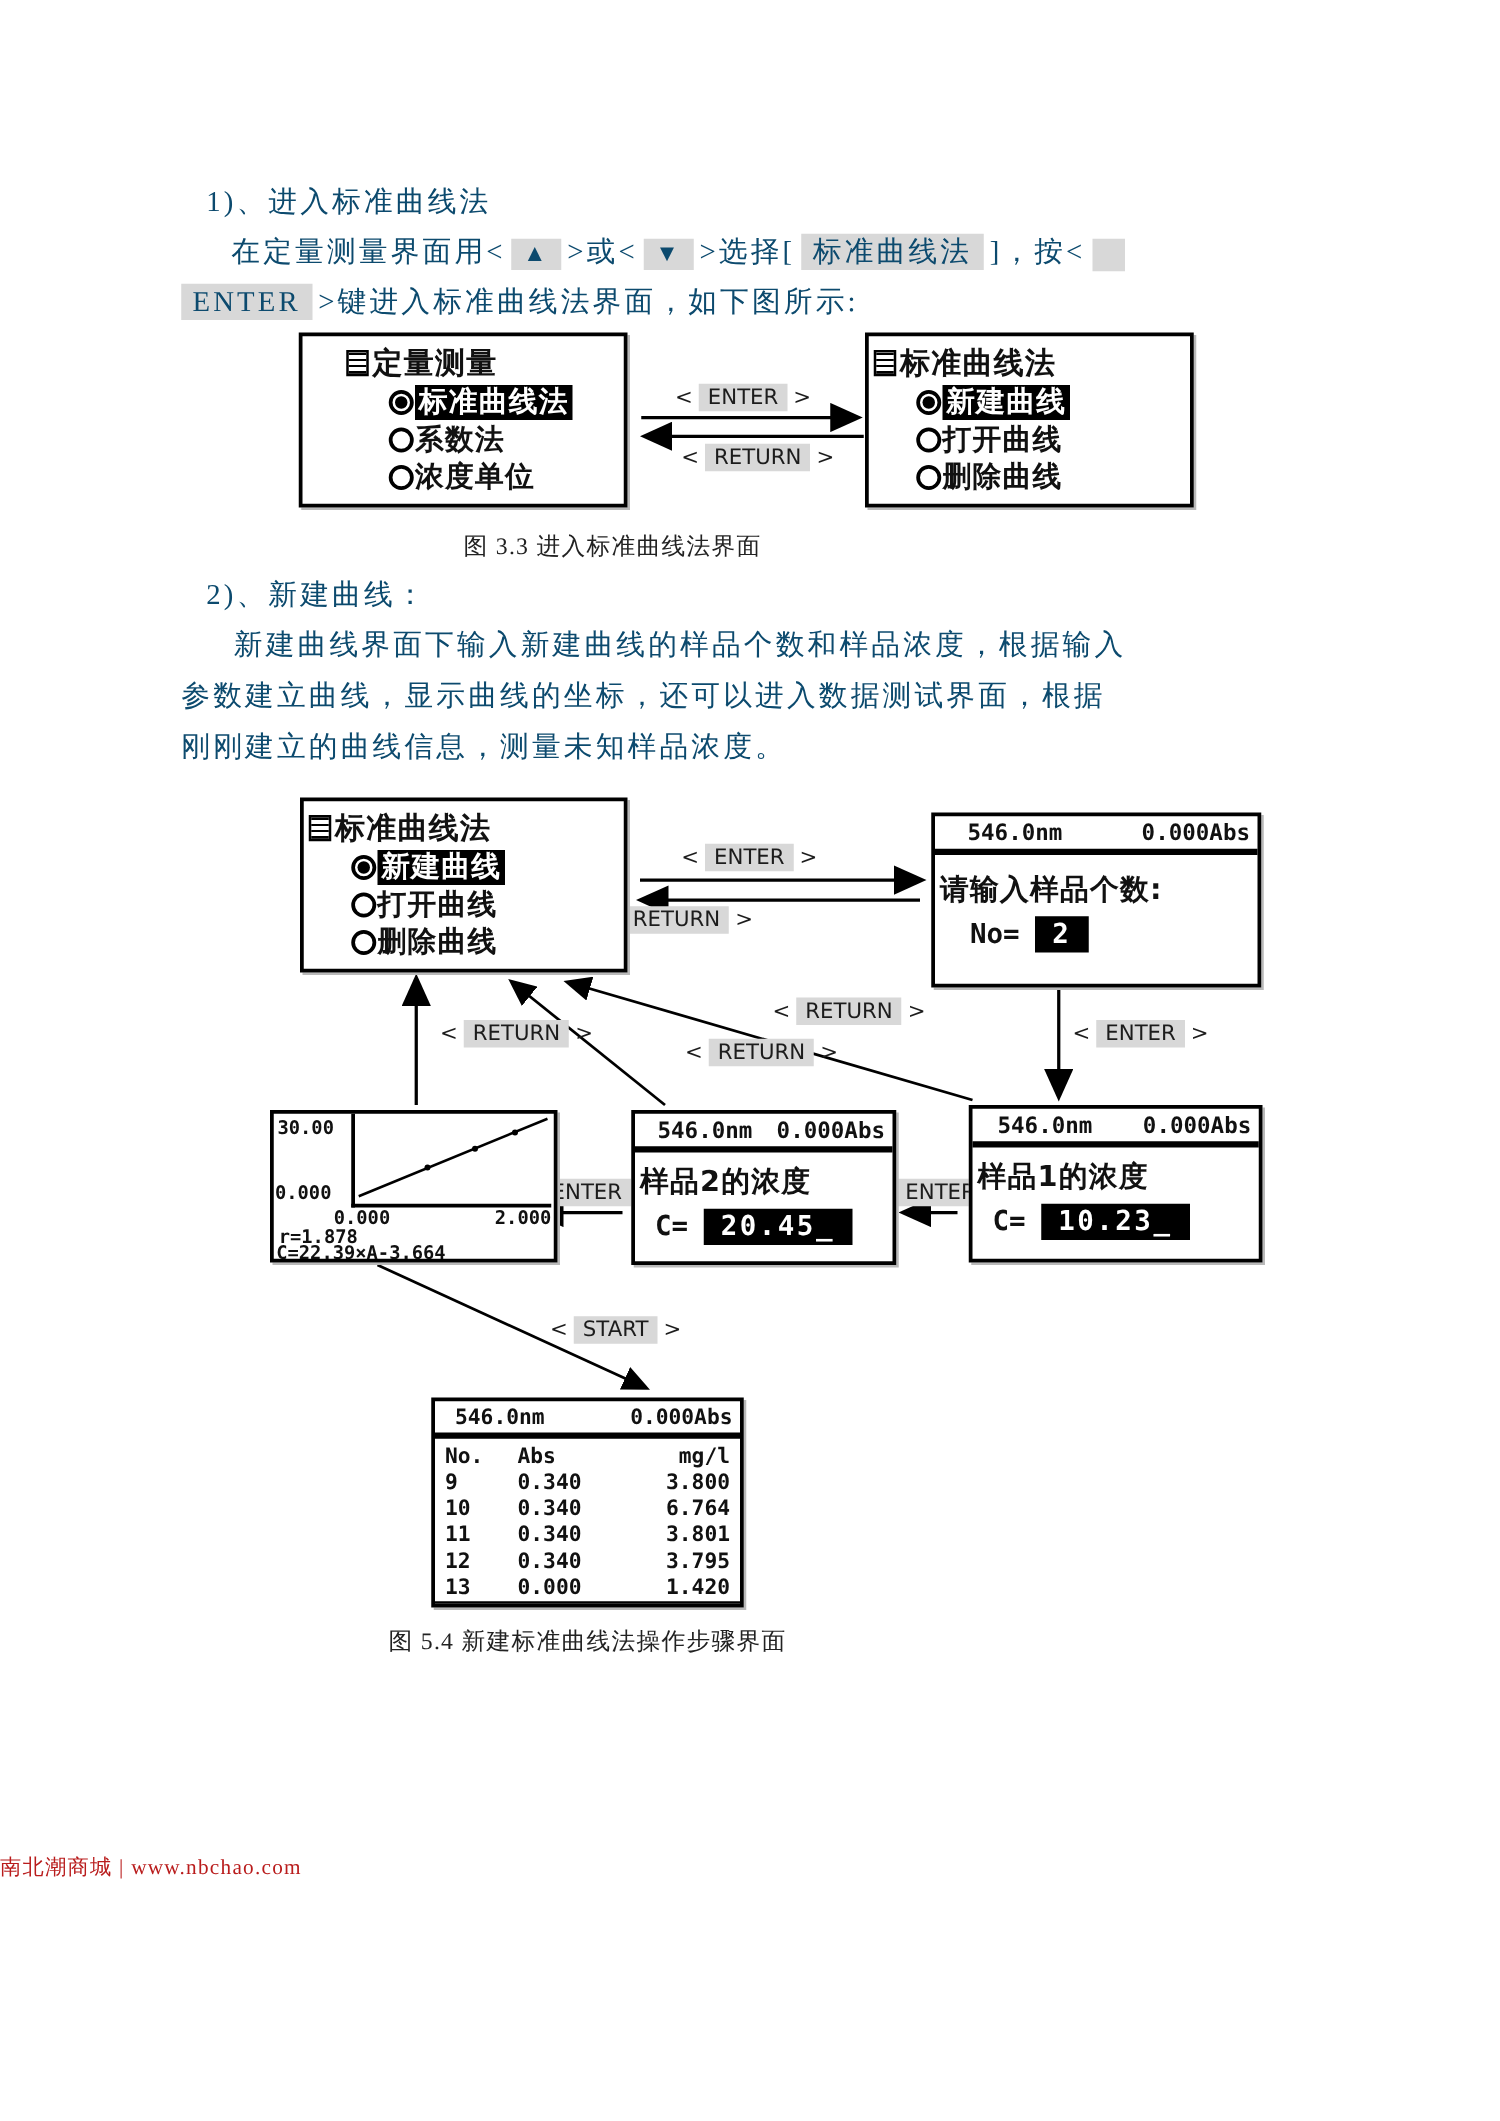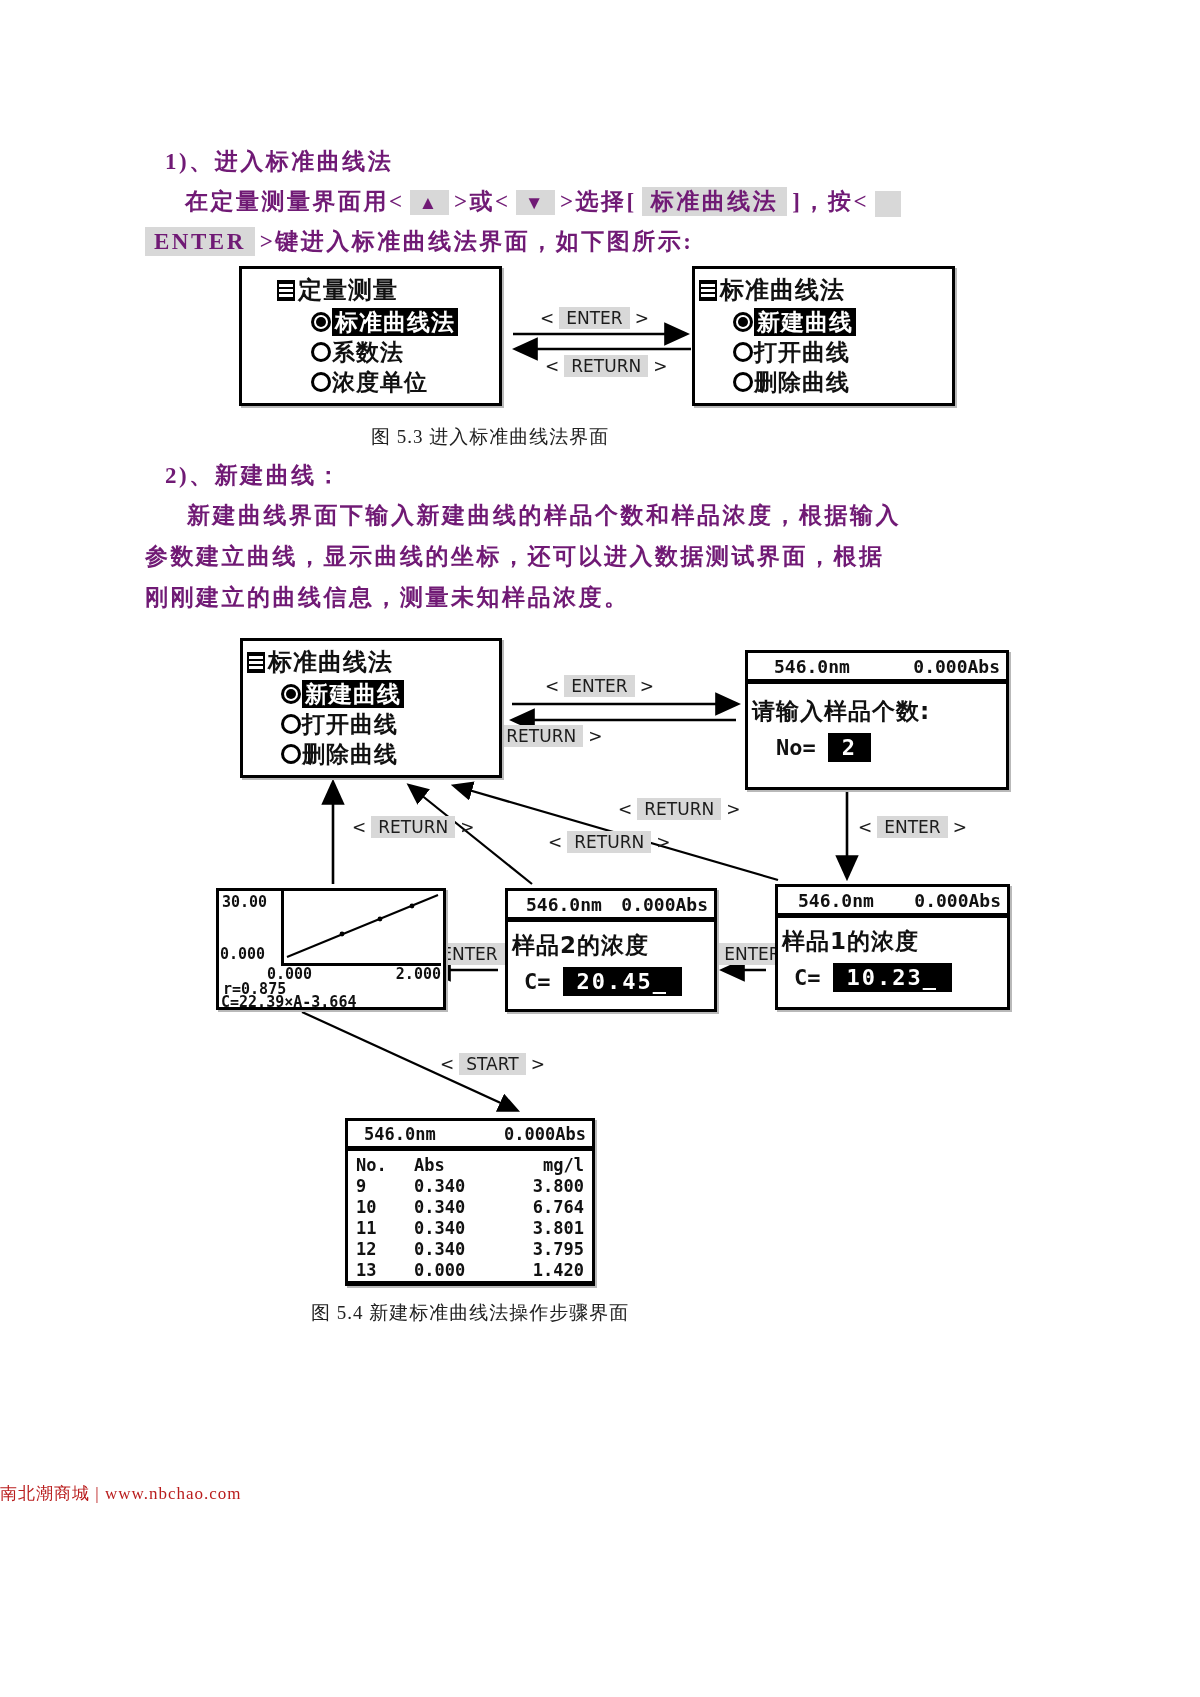--- a/index.html
+++ b/index.html
@@ -1,19 +1,19 @@
 <!DOCTYPE html>
 <html><head>
 <meta charset="utf-8">
 <style>
   html,body{margin:0;padding:0;background:#e8e8e8;}
   .page{position:relative;width:1200px;height:1697px;background:#ffffff;margin:0 auto;
         font-family:"Liberation Serif",serif;color:#111;overflow:hidden;}
   
-  .bodyline{position:absolute;font-size:23px;letter-spacing:2.5px;white-space:nowrap;color:#701a75;font-weight:bold;}
+  .bodyline{position:absolute;font-size:23px;letter-spacing:2.5px;white-space:nowrap;color:#0c4a6e;}
   .hl{background:#d8d8d8;padding:2px 9px;margin:0 5px;}
   .hl-sp{display:inline-block;background:#d8d8d8;width:26px;height:26px;vertical-align:middle;margin-left:6px;}
   .tri{font-size:19px;}
   .caption{position:absolute;font-size:19px;letter-spacing:1px;text-align:center;color:#222;}
   
   .screen{position:absolute;background:#fff;border:3px solid #000;box-shadow:2px 2px 0 #b9b9b9;box-sizing:border-box;}
   .scr-title{display:flex;align-items:center;margin:5px 4px 2px 4px;font-weight:bold;
              font-size:24px;font-family:"DejaVu Sans",sans-serif;letter-spacing:1px;}
   .menu-icon{display:inline-block;width:14px;height:17px;border:2px solid #000;margin-right:3px;flex:none;
              background-image:repeating-linear-gradient(to bottom,#000 0 2px,#fff 2px 5px);}
@@ -111,21 +111,21 @@
     <div class="mi">
       <span class="radio"></span>
       <span class="mi-label">打开曲线</span>
     </div>
     <div class="mi">
       <span class="radio"></span>
       <span class="mi-label">删除曲线</span>
     </div>
   </div>
 
-  <div class="caption" style="left:190px;top:424px;width:600px;">图 5.3 进入标准曲线法界面</div>
+  <div class="caption" style="left:190px;top:424px;width:600px;">图 3.3 进入标准曲线法界面</div>
 
   <div class="bodyline" style="left:165px;top:460px;">2)、新建曲线：</div>
   <div class="bodyline" style="left:187px;top:500px;">新建曲线界面下输入新建曲线的样品个数和样品浓度，根据输入</div>
   <div class="bodyline" style="left:145px;top:582px;">刚刚建立的曲线信息，测量未知样品浓度。</div>
   <div class="bodyline" style="left:145px;top:541px;">参数建立曲线，显示曲线的坐标，还可以进入数据测试界面，根据</div>
 
   <svg class="arrows" style="left:150px;top:620px;" width="880" height="510" viewBox="0 0 880 510">
     <defs>
       <marker id="ah54" markerWidth="10" markerHeight="9" refX="8" refY="4.5" orient="auto">
         <path d="M0,0 L10,4.5 L0,9 z" fill="#000"></path>
@@ -207,21 +207,21 @@
     <div class="plot">
       <svg width="158" height="70" viewBox="0 0 158 70" style="display:block;">
         <line x1="3" y1="66" x2="154" y2="4" stroke="#000" stroke-width="2"></line>
         <circle cx="58" cy="43" r="2.4" fill="#000"></circle>
         <circle cx="96" cy="28" r="2.4" fill="#000"></circle>
         <circle cx="128" cy="15" r="2.4" fill="#000"></circle>
       </svg>
     </div>
     <span class="curve-txt" style="left:48px;top:74px;">0.000</span>
     <span class="curve-txt" style="right:2px;top:74px;">2.000</span>
-    <span class="curve-txt" style="left:4px;top:89px;">r=0.875</span>
+    <span class="curve-txt" style="left:4px;top:89px;">r=1.878</span>
     <span class="curve-txt" style="left:2px;top:102px;">C=22.39×A-3.664</span>
   </div>
 
   <div class="screen" style="left:505px;top:888px;width:212px;height:124px;">
     <div class="meas-head" style="padding-left:18px;">
       <span>546.0nm</span>
       <span>0.000Abs</span>
     </div>
     <div class="prompt" style="margin-top:8px;">样品2的浓度</div>
     <div class="field-row" style="margin-left:16px;">

